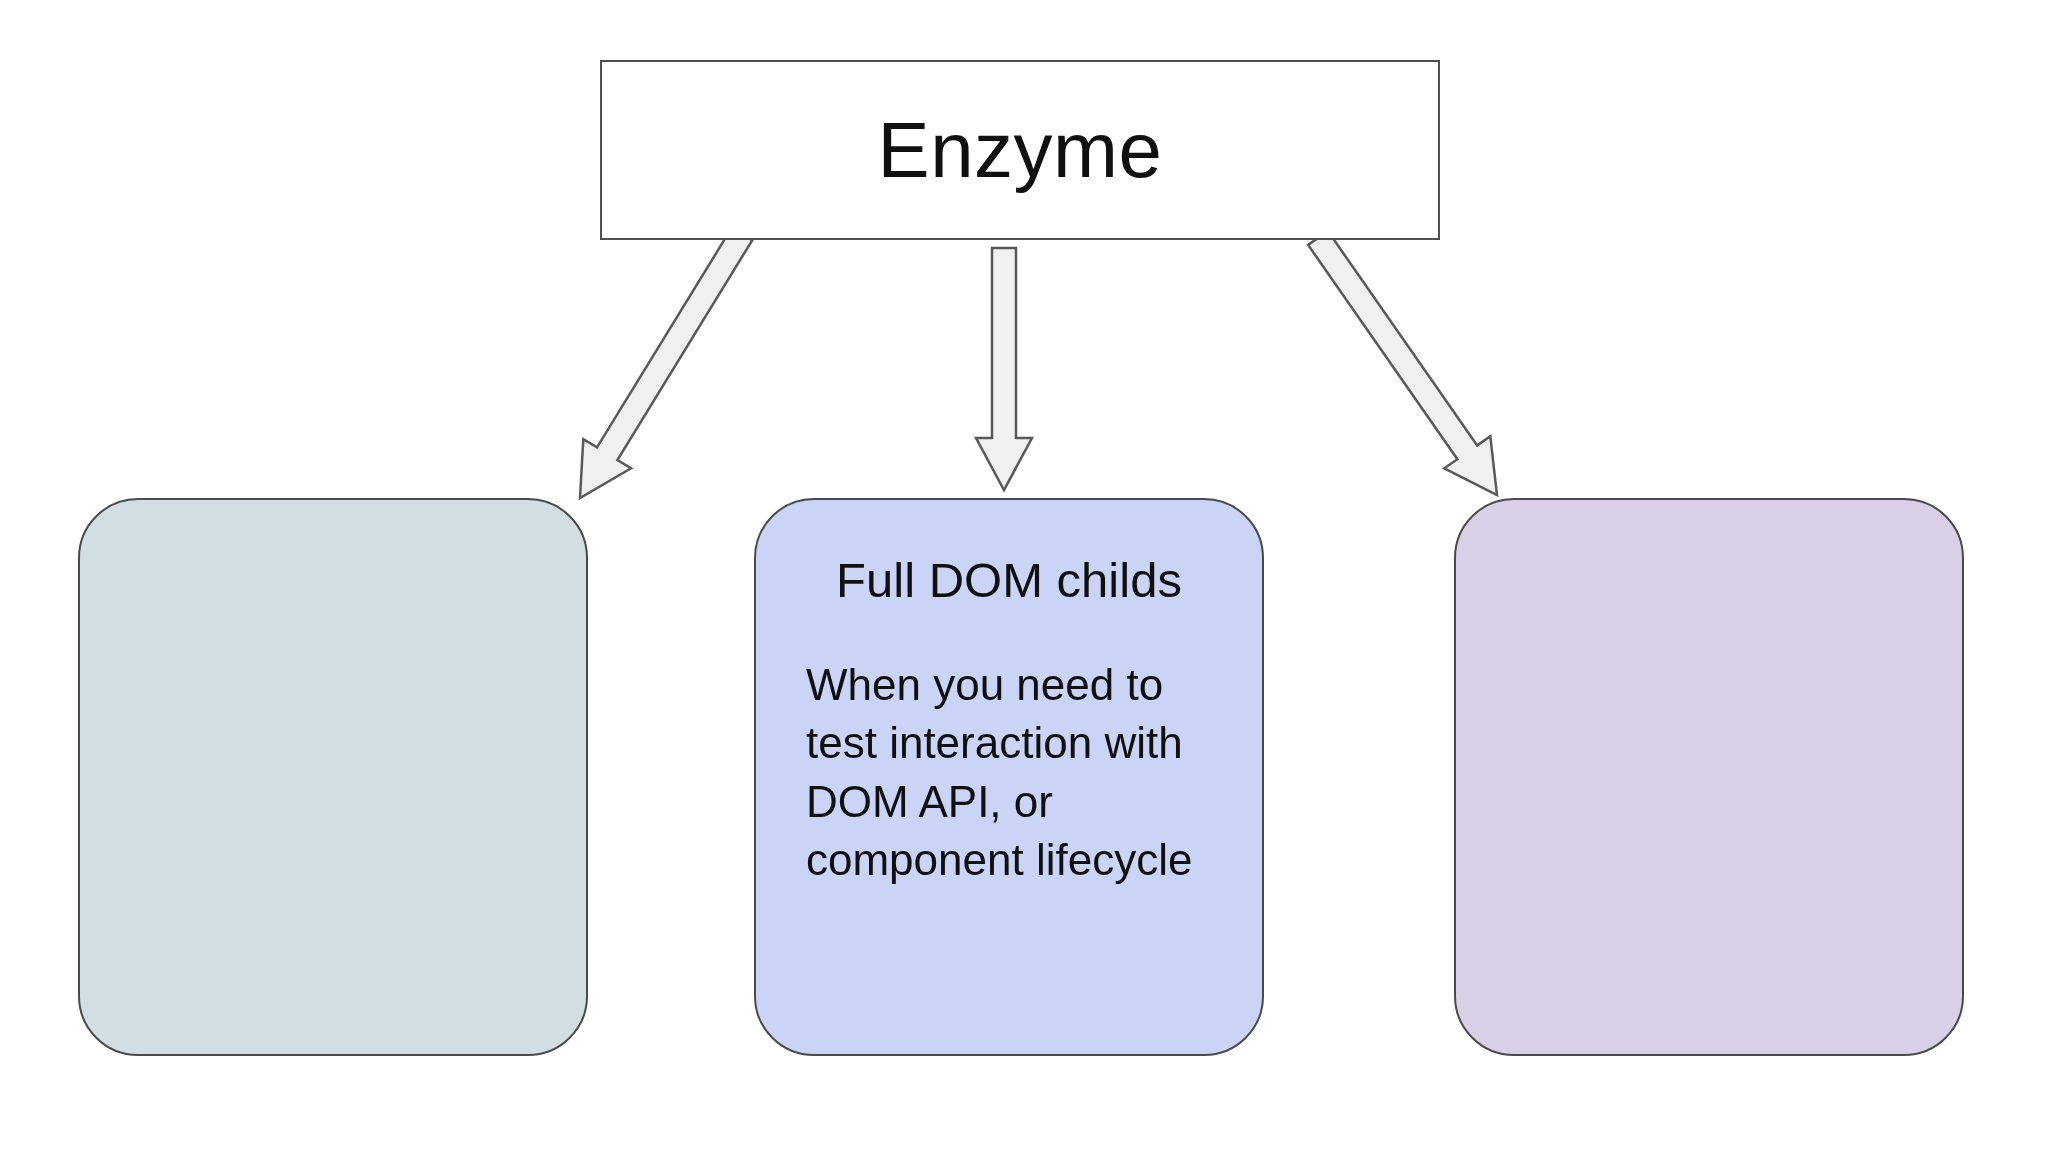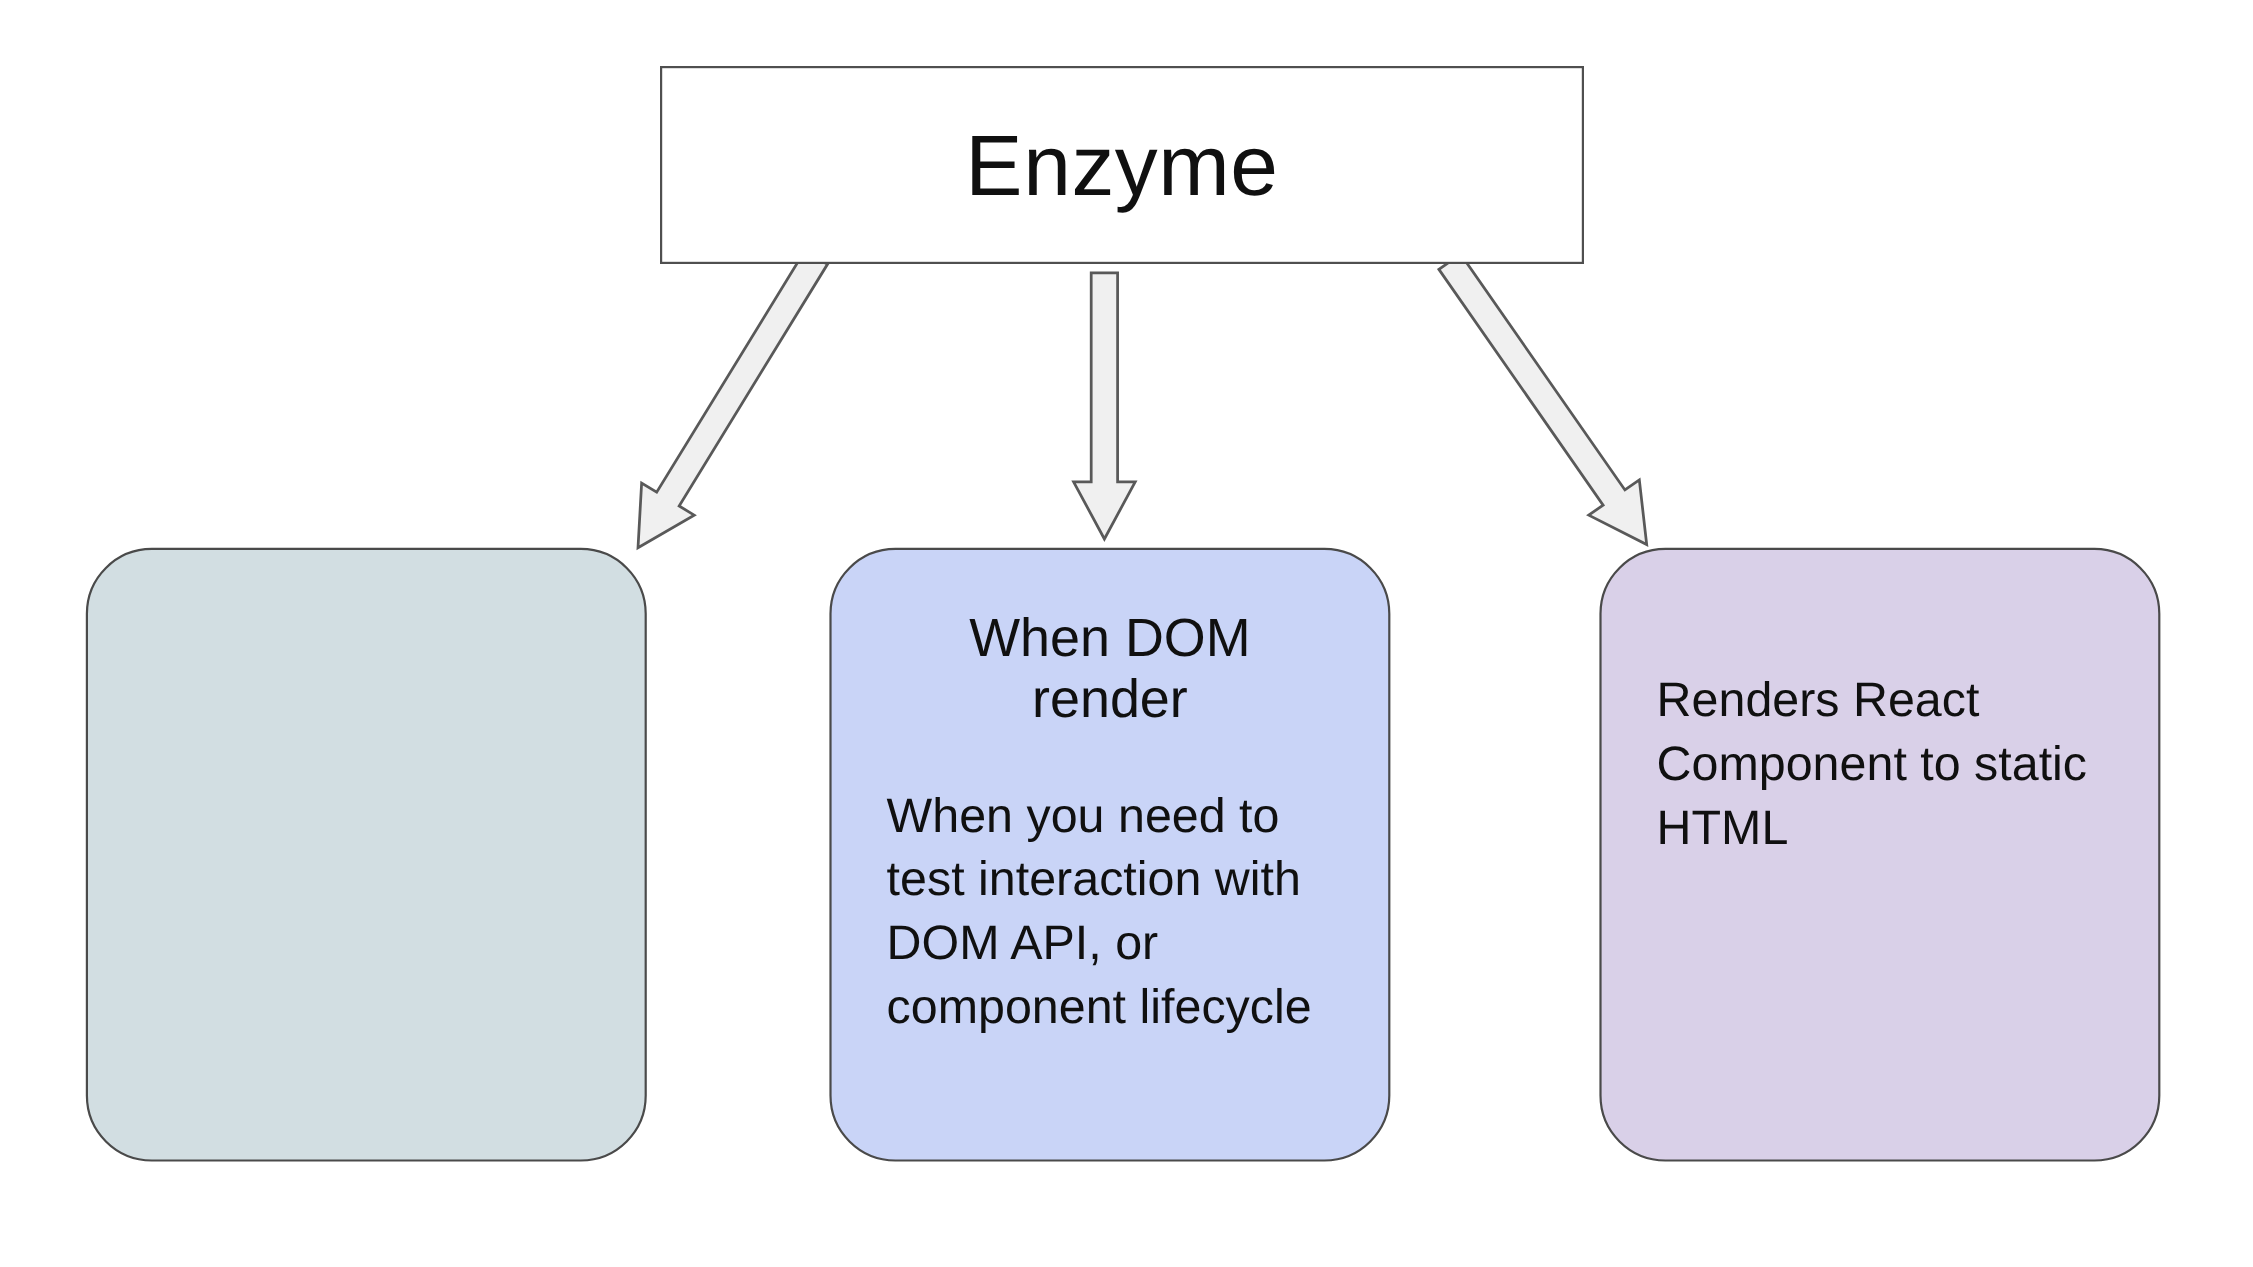--- a/index.html
+++ b/index.html
@@ -80,26 +80,23 @@
   </svg>
 
   <div class="root-box" style="border-color: rgb(79, 79, 79); background: rgb(255, 255, 255);">
     <span class="root-label">Enzyme</span>
   </div>
 
   <div class="node node-1" style="background-color: rgb(210, 222, 226); border-color: rgb(74, 74, 74);">
   </div>
 
   <div class="node node-2" style="background-color: rgb(201, 212, 247); border-color: rgb(74, 74, 74);">
-    <div class="node-title">When DOM render</div>
+    <div class="node-title">Full DOM childs</div>
     <div class="node-body">When you need to
 test interaction with
 DOM API, or
 component lifecycle</div>
   </div>
 
   <div class="node node-3" style="background-color: rgb(217, 208, 232); border-color: rgb(74, 74, 74);">
-    <div class="node-body">Renders React
-Component to static
-HTML</div>
   </div>
 
 </div>
 
 </body></html>

